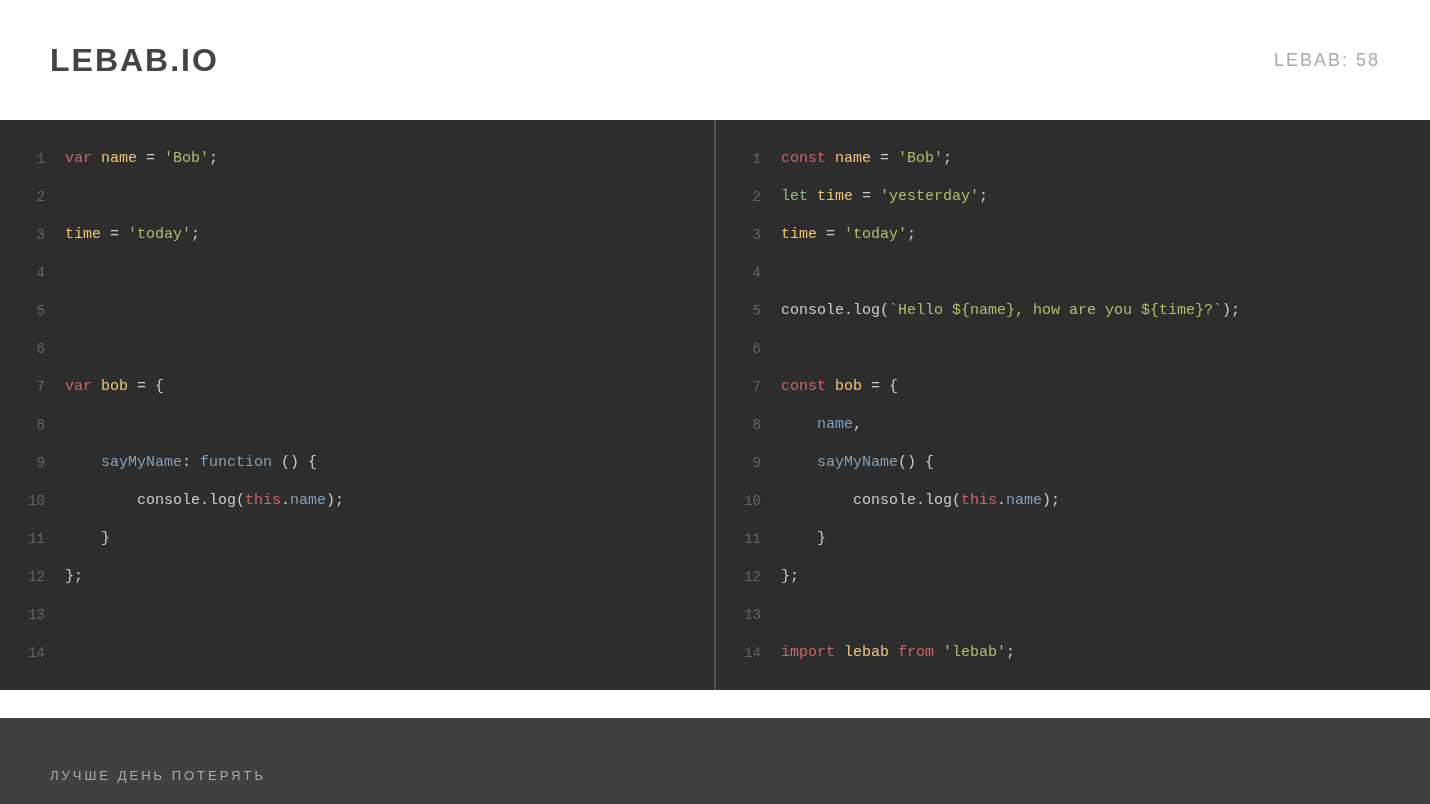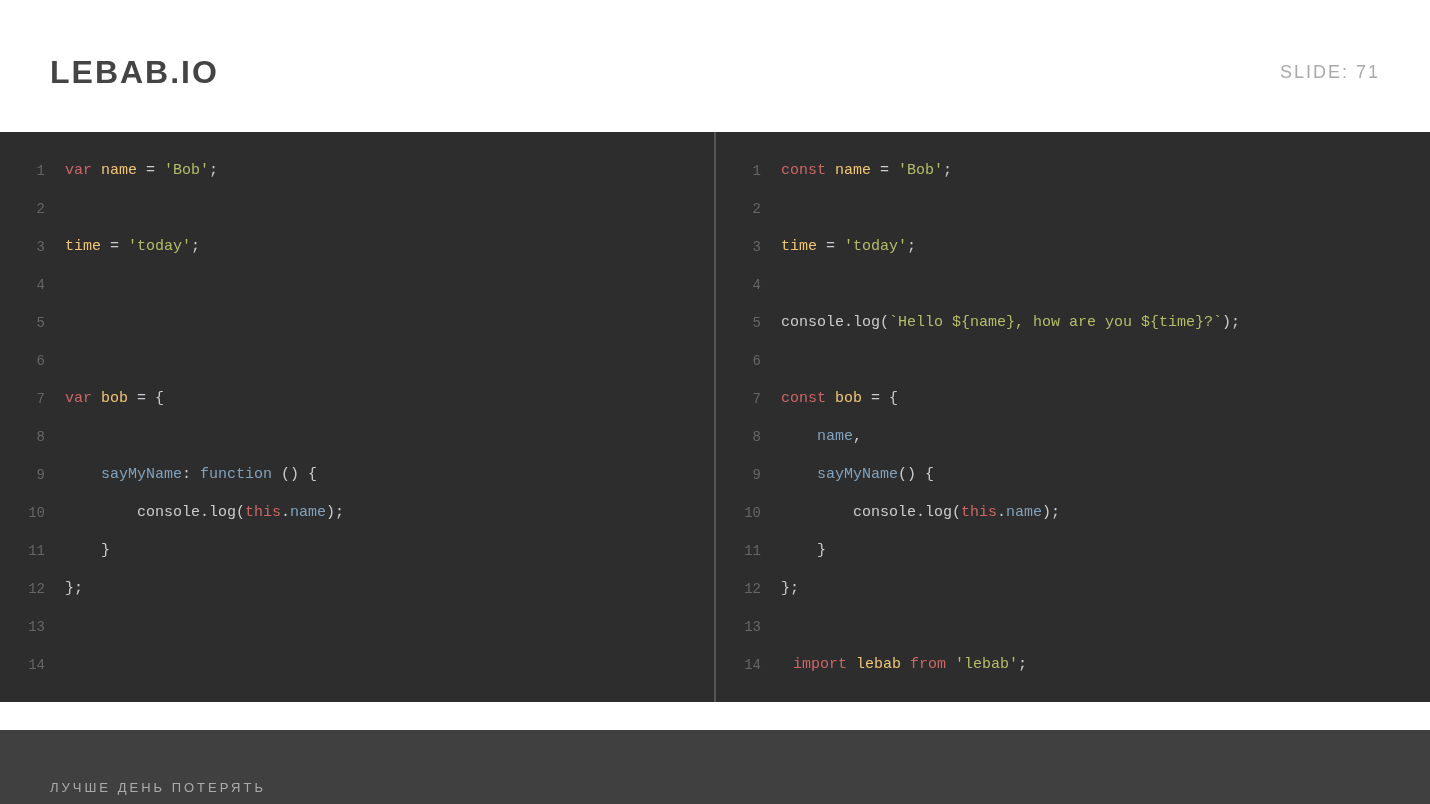--- a/index.html
+++ b/index.html
@@ -12,21 +12,20 @@
     }
 
     
     .header {
       display: flex;
       justify-content: space-between;
       align-items: center;
       padding: 18px 50px;
       background: #ffffff;
       height: 120px;
-      margin-top: 12px;
     }
     .logo {
       font-family: Arial, sans-serif;
       font-size: 32px;
       font-weight: bold;
       color: #444444;
       letter-spacing: 2px;
     }
     .slide-number {
       font-family: Arial, sans-serif;
@@ -69,21 +68,21 @@
     }
     .line-content {
       color: #cccccc;
       white-space: pre;
     }
 
     
     .kw-var { color: #cc6666; }
     .kw-const { color: #cc6666; }
     .kw-let { color: #8ec07c; }
-    .kw-import { color: #cc6666; margin-left: 12px; }
+    .kw-import { color: #cc6666; }
     .kw-from { color: #cc6666; }
     .kw-function { color: #81a2be; }
     .str { color: #b5bd68; }
     .tpl { color: #b5bd68; }
     .prop { color: #81a2be; }
     .method { color: #81a2be; }
     .this-kw { color: #cc6666; text-align: center; }
     .punct { color: #cccccc; }
     .plain { color: #cccccc; }
     .ident { color: #f0c674; }
@@ -104,21 +103,21 @@
       letter-spacing: 3px;
       text-transform: uppercase;
     }
   </style>
 </head>
 <body>
 
 <div class="header">
   <span class="logo">LEBAB.IO</span>
   <span class="slide-number">
-    <span>SLIDE:</span>&nbsp;<span>71</span>
+    <span>LEBAB:</span>&nbsp;<span>58</span>
   </span>
 </div>
 
 <div class="code-section">
   <div class="code-panel code-panel-left" id="left-panel">
       <div class="code-line">
         <span class="line-number">1</span>
         <span class="line-content"><span class="kw-var">var</span> <span class="ident">name</span> <span class="punct">= </span><span class="str">'Bob'</span><span class="punct">;</span></span>
       </div>
       <div class="code-line">
@@ -170,20 +169,21 @@
         <span class="line-number">14</span>
       </div>
     </div>
   <div class="code-panel code-panel-right" id="right-panel">
       <div class="code-line">
         <span class="line-number">1</span>
         <span class="line-content"><span class="kw-const">const</span> <span class="ident">name</span> <span class="punct">= </span><span class="str">'Bob'</span><span class="punct">;</span></span>
       </div>
       <div class="code-line">
         <span class="line-number">2</span>
+        <span class="line-content"><span class="kw-let">let</span> <span class="ident">time</span> <span class="punct">= </span><span class="str">'yesterday'</span><span class="punct">;</span></span>
       </div>
       <div class="code-line">
         <span class="line-number">3</span>
         <span class="line-content"><span class="ident">time</span> <span class="punct">= </span><span class="str">'today'</span><span class="punct">;</span></span>
       </div>
       <div class="code-line">
         <span class="line-number">4</span>
         <span class="line-content"></span>
       </div>
       <div class="code-line">

